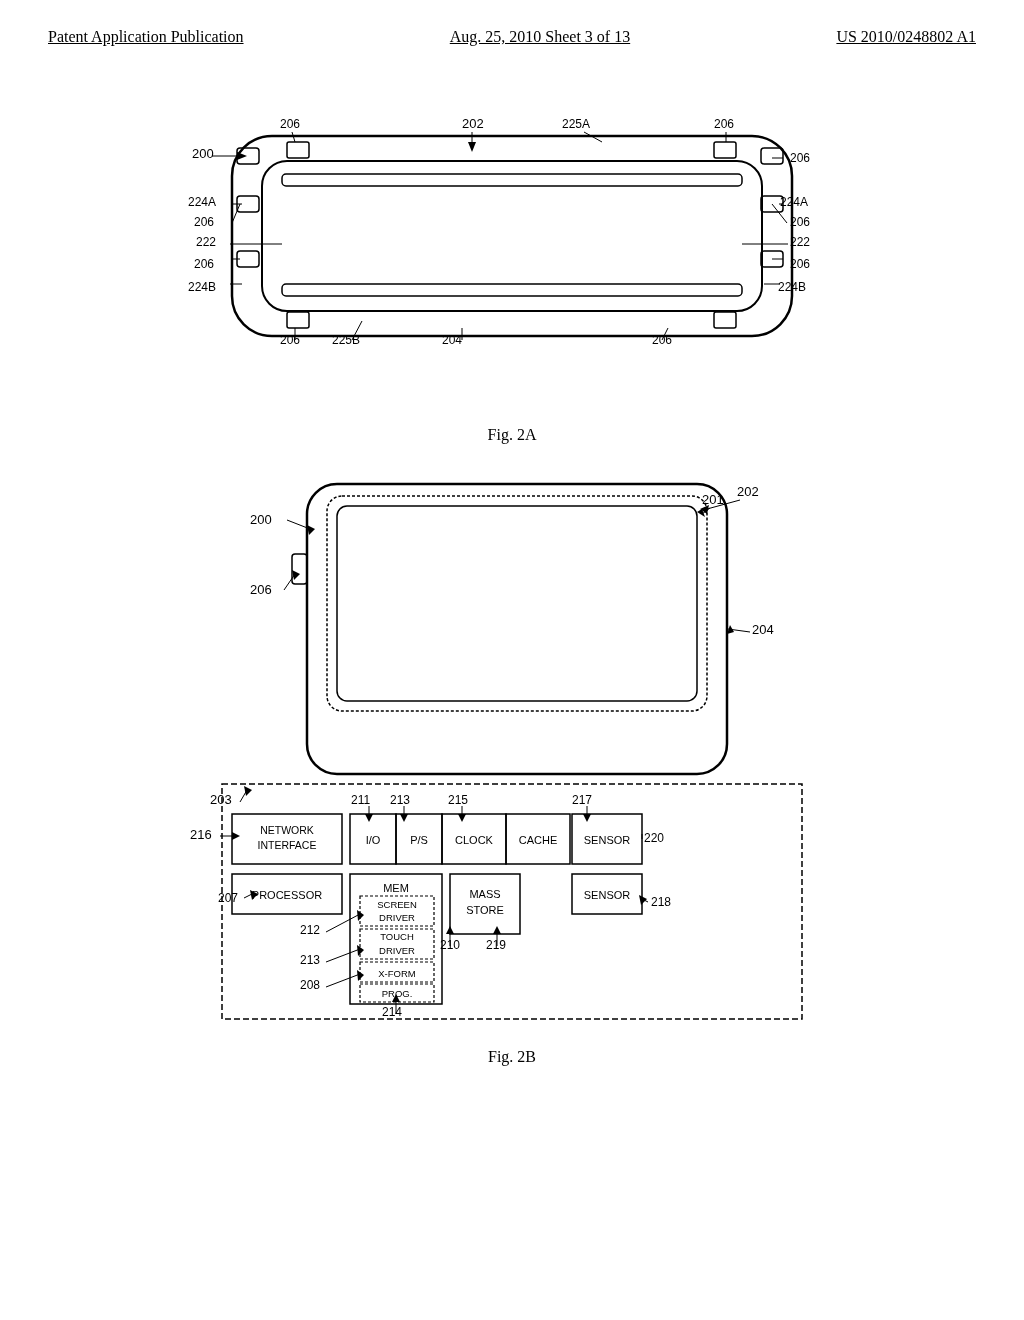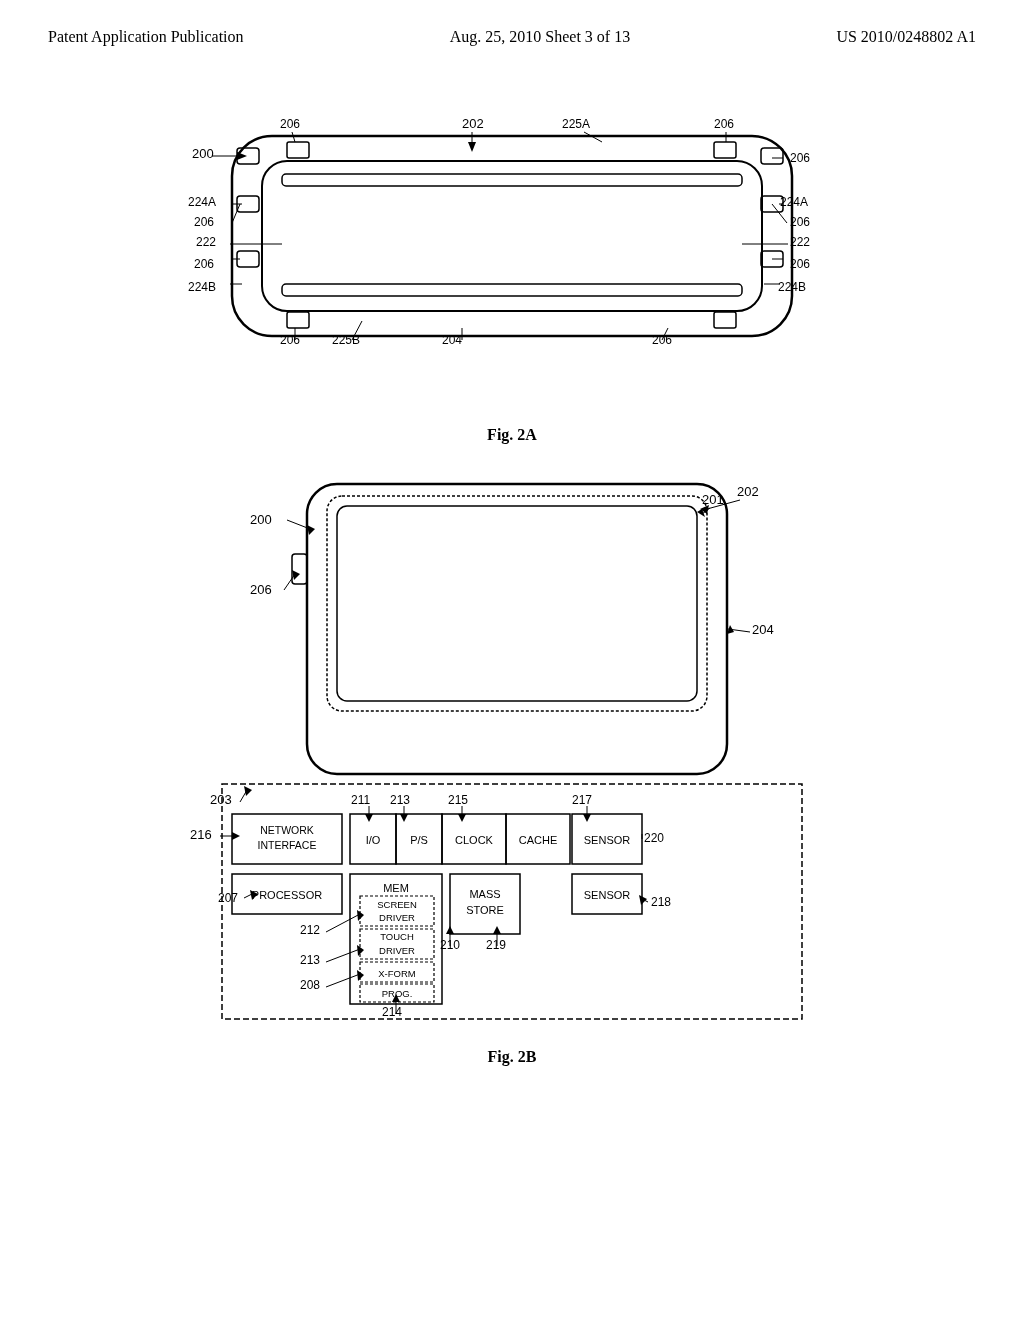--- a/index.html
+++ b/index.html
@@ -11,39 +11,40 @@
       position: relative;
       overflow: hidden;
     }
 
     
     .header {
       display: flex;
       justify-content: space-between;
       align-items: flex-start;
       padding: 28px 48px 0 48px;
+      text-decoration: underline;
     }
 
     
     .fig2a-container {
       display: flex;
       flex-direction: column;
       align-items: center;
       margin-top: 60px;
     }
 
     .fig2a-svg-wrap {
       width: 100%;
       display: flex;
       justify-content: center;
     }
 
     .fig-label {
       font-size: 16px;
-      font-weight: bold;
+      font-weight: normal;
       margin-top: 10px;
       text-align: center;
     }
 
     
     .fig2b-container {
       display: flex;
       flex-direction: column;
       align-items: center;
       margin-top: 30px;

